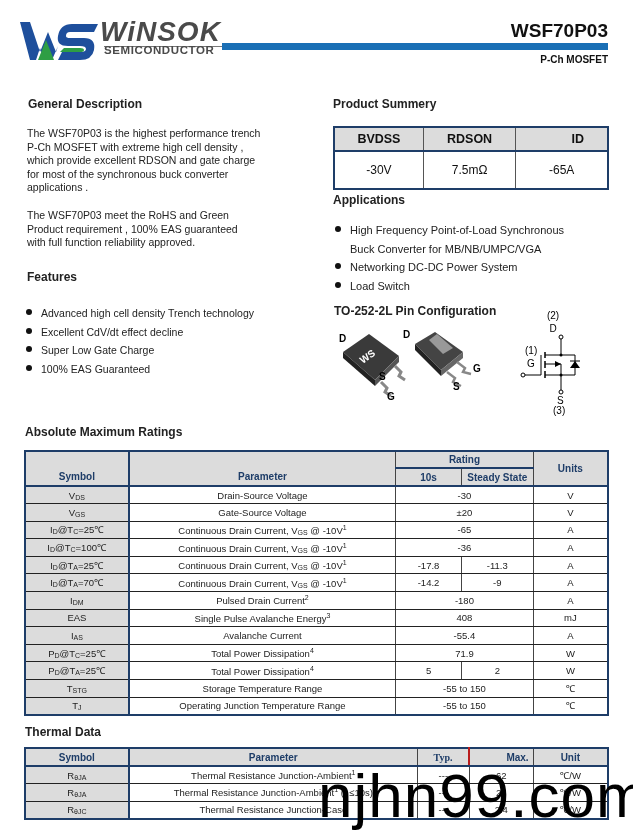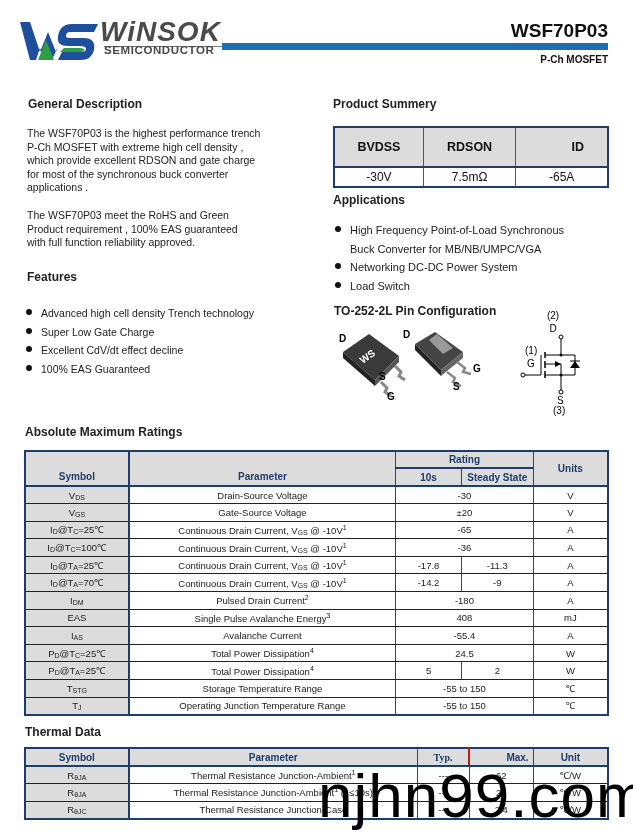--- a/index.html
+++ b/index.html
@@ -17,22 +17,22 @@
 
   h2.sec { position: absolute; font-size: 12px; font-weight: bold; color: #222; }
   .para { position: absolute; font-size: 10.5px; line-height: 13.5px; color: #222; }
 
   ul.bullets { position: absolute; list-style: none; font-size: 10.5px; color: #222; }
   ul.bullets li { position: relative; padding-left: 16px; }
   ul.bullets li::before { content: ""; position: absolute; left: 1px; top: 5px; width: 6px; height: 6px; border-radius: 50%; background: #111; }
 
   
   #summary-table { position: absolute; left: 333px; top: 126px; width: 276px; border: 2px solid #1e3d68; border-collapse: collapse; }
-  #summary-table th { background: #dcdcdc; font-size: 12.5px; font-weight: bold; height: 40px; border-right: 1px solid #555; border-bottom: 2px solid #1e3d68; }
-  #summary-table td { font-size: 12px; height: 20px; text-align: center; border-right: 1px solid #555; }
+  #summary-table th { background: #dcdcdc; font-size: 12.5px; font-weight: bold; height: 24px; border-right: 1px solid #555; border-bottom: 2px solid #1e3d68; }
+  #summary-table td { font-size: 12px; height: 38px; text-align: center; border-right: 1px solid #555; }
 
   
   table.grid { position: absolute; border-collapse: collapse; border: 2px solid #1e3d68; font-size: 9.5px; }
   table.grid th { background: #dcdcdc; color: #1e3d68; font-weight: bold; font-size: 10px; }
   table.grid td { text-align: center; height: 17.6px; border-bottom: 1px solid #222; color: #222; }
   table.grid td.sym { background: #dcdcdc; border-right: 2px solid #1e3d68; }
   table.grid td.val, table.grid td.unit { border-left: 1px solid #444; }
   table.grid td.split { border-left: 1px solid #444; }
   sub, sup { font-size: 7px; }
   sub { vertical-align: -1px; }
@@ -68,22 +68,22 @@
 </div>
 <div class="para" style="left:27px;top:209px;">
   <div>The WSF70P03 meet the RoHS and Green</div>
   <div>Product  requirement , 100% EAS guaranteed</div>
   <div>with full  function reliability approved.</div>
 </div>
 
 <h2 class="sec" style="left:27px;top:270px;">Features</h2>
 <ul class="bullets" style="left:25px;top:304px;line-height:18.5px;">
   <li>Advanced high cell density Trench technology</li>
+  <li>Excellent CdV/dt effect decline</li>
   <li>Super Low Gate Charge</li>
-  <li>Excellent CdV/dt effect decline</li>
   <li>100% EAS Guaranteed</li>
 </ul>
 
 <h2 class="sec" style="left:333px;top:97px;">Product Summery</h2>
 <table id="summary-table">
   <tbody>
       <tr>
     <th>BVDSS</th>
     <th>RDSON</th>
     <th style="border-right:none;padding-left:32px;">ID</th>
@@ -232,21 +232,21 @@
       </tr>
       <tr>
         <td class="sym">I<sub>AS</sub></td>
         <td>Avalanche Current</td>
         <td class="val" colspan="2">-55.4</td>
         <td class="unit">A</td>
       </tr>
       <tr>
         <td class="sym">P<sub>D</sub>@T<sub>C</sub>=25℃</td>
         <td>Total Power Dissipation<sup>4</sup></td>
-        <td class="val" colspan="2">24.5</td>
+        <td class="val" colspan="2">71.9</td>
         <td class="unit">W</td>
       </tr>
       <tr>
         <td class="sym">P<sub>D</sub>@T<sub>A</sub>=25℃</td>
         <td>Total Power Dissipation<sup>4</sup></td>
         <td class="split">5</td>
         <td class="split">2</td>
         <td class="unit">W</td>
       </tr>
       <tr>

